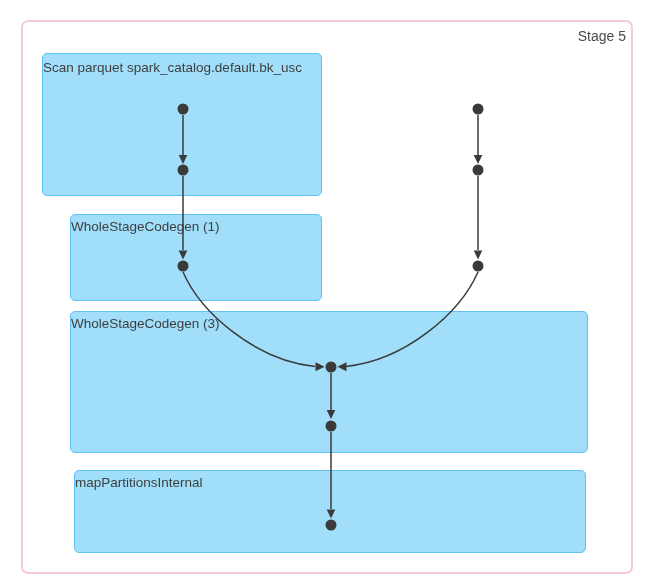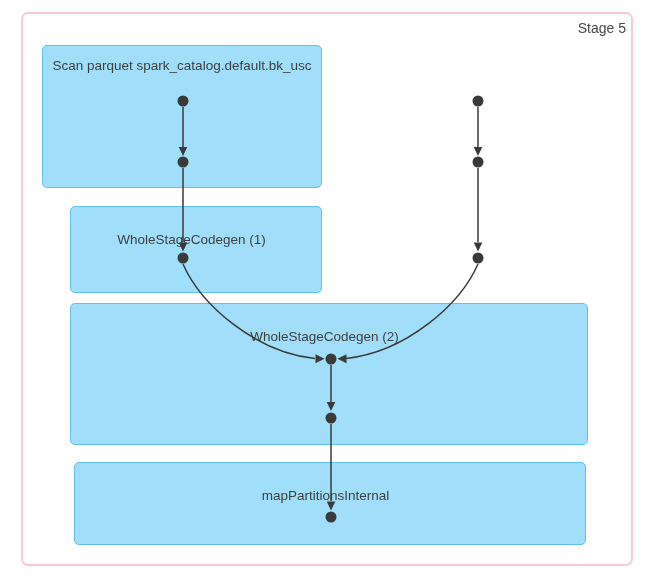--- a/index.html
+++ b/index.html
@@ -8,21 +8,21 @@
     width: 656px;
     height: 581px;
     background: #ffffff;
     font-family: "Liberation Sans", sans-serif;
     position: relative;
     overflow: hidden;
   }
   .stage-container {
     position: absolute;
     left: 21px;
-    top: 12px;
+    top: 20px;
     width: 612px;
     height: 554px;
     box-sizing: border-box;
     border: 2px solid #f7c9db;
     border-radius: 7px;
     background: #ffffff;
   }
   .stage-label {
     position: absolute;
     top: 6px;
@@ -34,22 +34,22 @@
   .node {
     position: absolute;
     box-sizing: border-box;
     background: #a0defa;
     border: 1.5px solid #5fc2f2;
     border-radius: 5px;
     font-size: 13.5px;
     color: #3f3f3f;
     white-space: nowrap;
   }
-  .node.center-label { text-align: center; padding-top: 12px; }
-  .node.right-label  { text-align: center;  padding-top: 25px; padding-right: 9px; }
+  .node.center-label { padding-top: 6px; }
+  .node.right-label  { text-align: left;  padding-top: 4px; padding-right: 9px; }
 
   
   .n-scan-usc { left: 19px;  top: 31px;  width: 280px; height: 143px; }
   .n-scan-st  { left: 319px; top: 31px;  width: 272px; height: 143px; }
   .n-wsc1     { left: 47px;  top: 192px; width: 252px; height: 87px; }
   .n-wsc2     { left: 320px; top: 192px; width: 247px; height: 87px; }
   .n-wsc3     { left: 47px;  top: 289px; width: 518px; height: 142px; }
   .n-map      { left: 51px;  top: 448px; width: 512px; height: 83px; }
 
   svg.edges {
@@ -71,21 +71,21 @@
     <span>Scan parquet spark_catalog.default.bk_usc</span>
   </div>
 
 
   <div class="node right-label n-wsc1">
     <span>WholeStageCodegen (1)</span>
   </div>
 
 
   <div class="node right-label n-wsc3">
-    <span>WholeStageCodegen (2)</span>
+    <span>WholeStageCodegen (3)</span>
   </div>
 
   <div class="node right-label n-map">
     <span>mapPartitionsInternal</span>
   </div>
 
   <svg class="edges" width="608" height="550" viewBox="23 14 608 550">
     <g stroke="#3a3a3a" stroke-width="1.5" fill="none">
       <path d="M183,107 L183,147"></path>
       <path d="M183,168 L183,242"></path>

